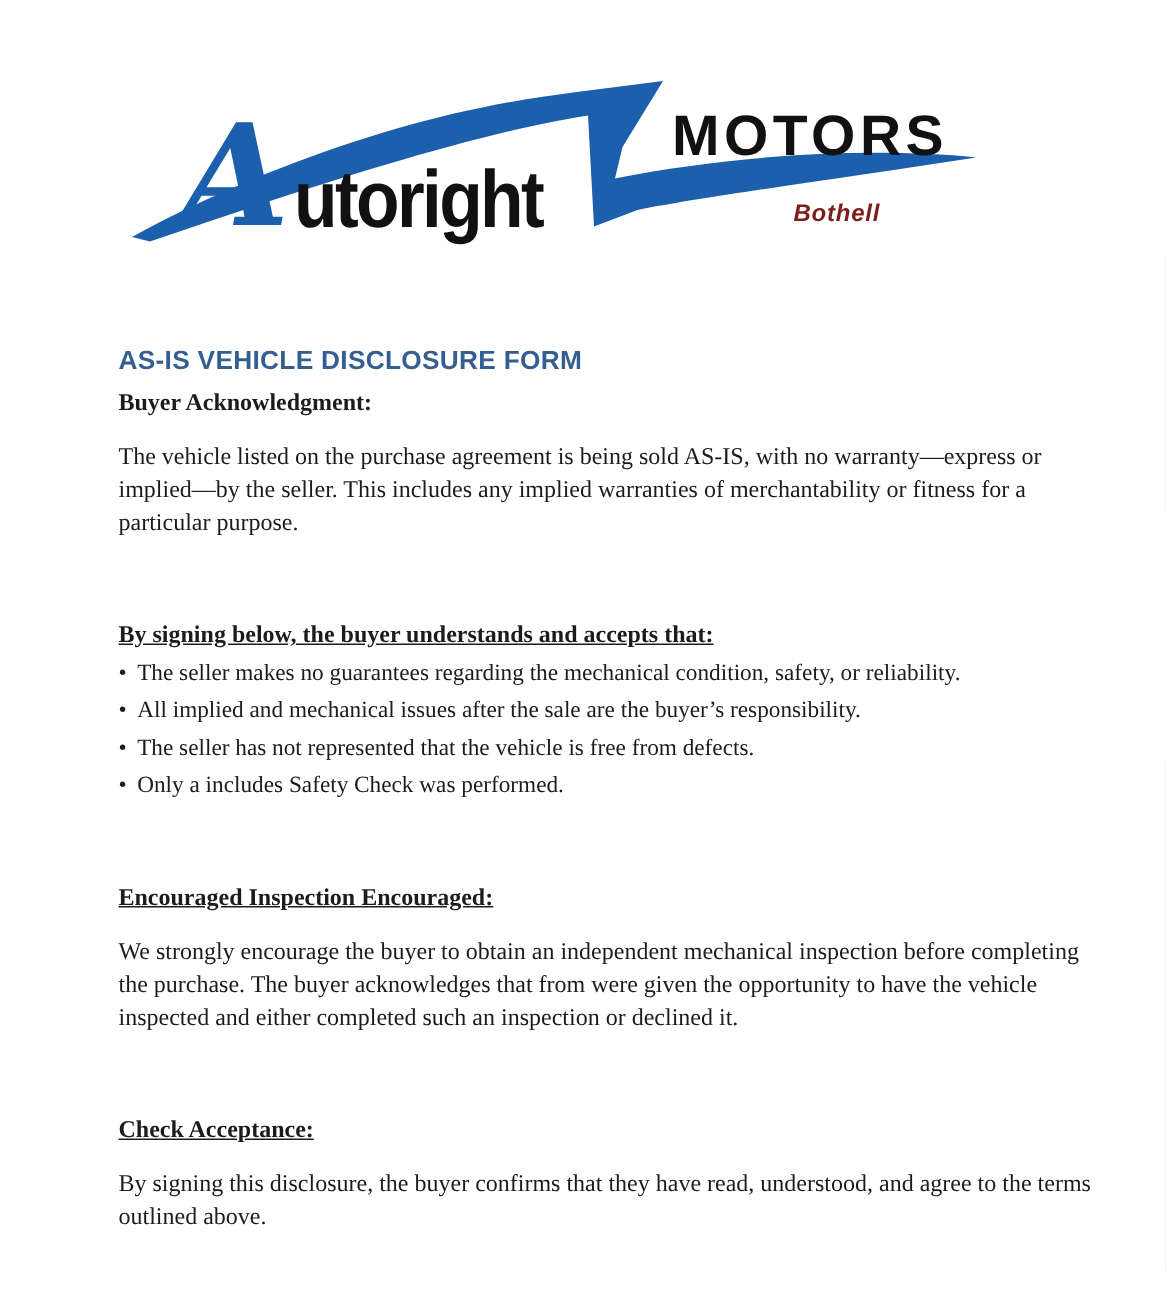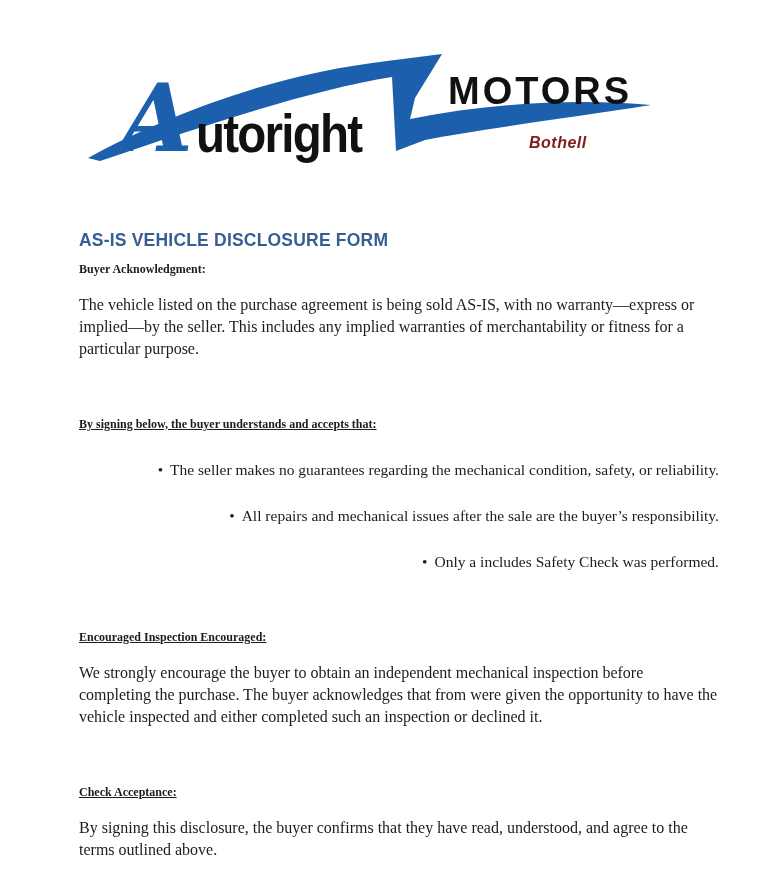--- a/index.html
+++ b/index.html
@@ -72,49 +72,48 @@
     font-weight: 700;
     font-size: 16px;
     line-height: 17px;
     letter-spacing: 0.5px;
     color: #7f1d1d;
     margin-left: 20px;
   }
 
   
   .content {
-    padding: 0 58px 0 79px;
+    padding: 0 40px 0 79px;
     color: #1c1c1c;
   }
   .doc-title {
     margin-top: 49px;
     font-family: "Liberation Sans", sans-serif;
     font-weight: 700;
     font-size: 17.5px;
     line-height: 22px;
     letter-spacing: 0.2px;
   }
   .sec-heading {
     font-family: "Liberation Serif", serif;
     font-weight: 700;
-    font-size: 12px;
+    font-size: 16px;
     line-height: 22px;
     margin-top: 7px;
   }
   .sec-heading.gap { margin-top: 53px; text-decoration: underline; }
   .para {
     margin-top: 14px;
     font-size: 16px;
     line-height: 22px;
   }
   .bullet-line {
-    margin-top: 24px;
+    margin-top: 3px;
     font-size: 15.5px;
     line-height: 22px;
-    text-align: right;
   }
   .bullet-glyph { margin-right: 7px; }
 </style>
 </head>
 <body>
 
 <div class="page">
 
   <header class="logo-wrap">
     <svg class="logo-swoosh-svg" viewBox="0 0 570 112" preserveAspectRatio="none" aria-hidden="true">
@@ -145,21 +144,24 @@
       <h2 class="sec-heading">Buyer Acknowledgment:</h2>
       <p class="para">The vehicle listed on the purchase agreement is being sold AS-IS, with no warranty—express or implied—by the seller. This includes any implied warranties of merchantability or fitness for a particular purpose.</p>
     </section>
 
     <section>
       <h2 class="sec-heading gap">By signing below, the buyer understands and accepts that:</h2>
       <p class="bullet-line">
         <span class="bullet-glyph">•</span><span>The seller makes no guarantees regarding the mechanical condition, safety, or reliability.</span>
       </p>
       <p class="bullet-line">
-        <span class="bullet-glyph">•</span><span>All repairs and mechanical issues after the sale are the buyer’s responsibility.</span>
+        <span class="bullet-glyph">•</span><span>All implied and mechanical issues after the sale are the buyer’s responsibility.</span>
+      </p>
+      <p class="bullet-line">
+        <span class="bullet-glyph">•</span><span>The seller has not represented that the vehicle is free from defects.</span>
       </p>
       <p class="bullet-line">
         <span class="bullet-glyph">•</span><span>Only a includes Safety Check was performed.</span>
       </p>
     </section>
 
     <section>
       <h2 class="sec-heading gap">Encouraged Inspection Encouraged:</h2>
       <p class="para">We strongly encourage the buyer to obtain an independent mechanical inspection before completing the purchase. The buyer acknowledges that from were given the opportunity to have the vehicle inspected and either completed such an inspection or declined it.</p>
     </section>

